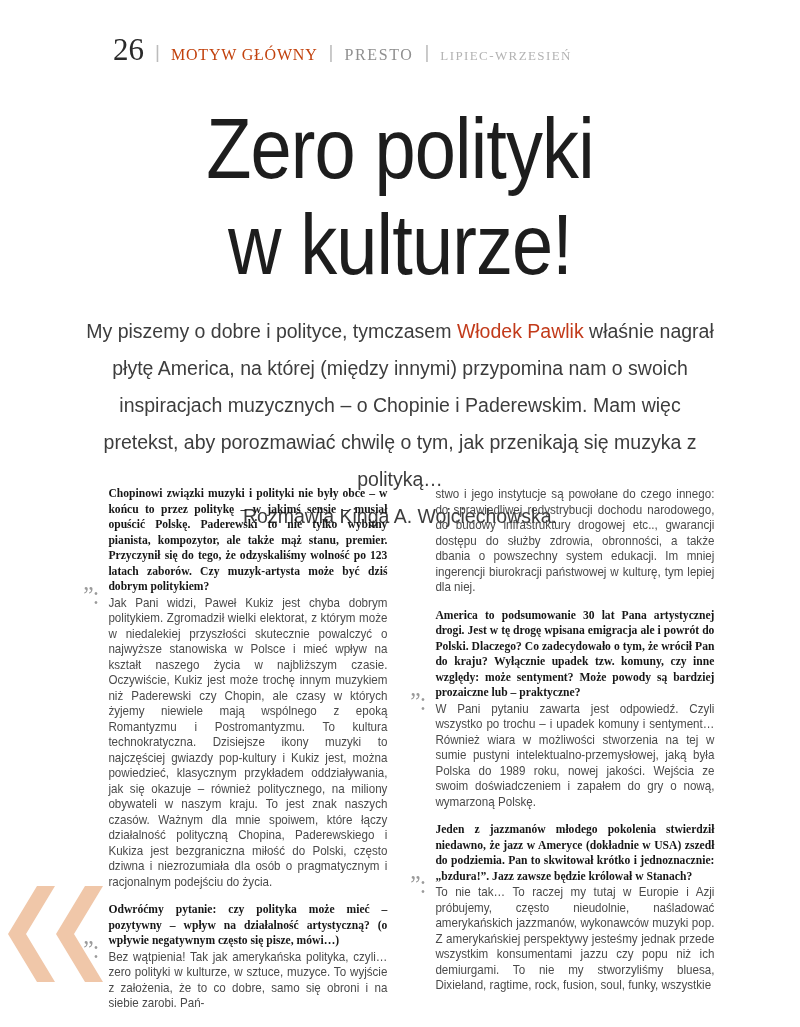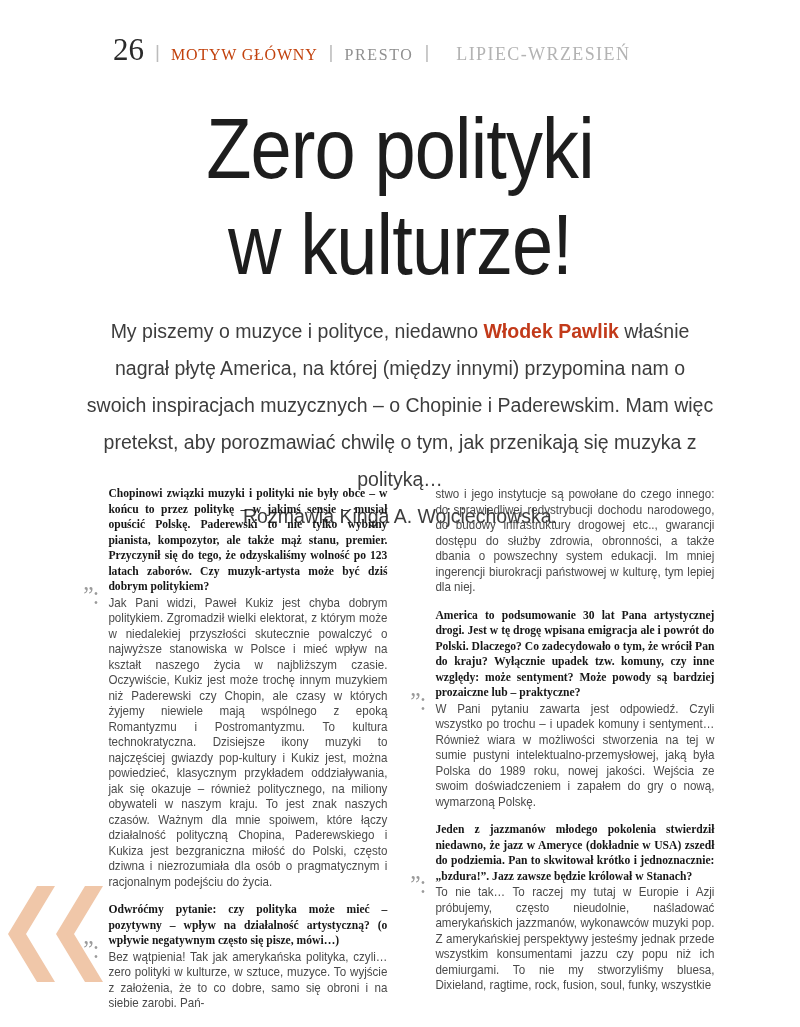--- a/index.html
+++ b/index.html
@@ -11,38 +11,38 @@
   
   .header {
     position:absolute; top:34px; left:113px;
     display:flex; align-items:baseline; gap:11px;
     white-space:nowrap;
   }
   .page-number { font-family:"Liberation Serif", serif; font-size:31px; color:#2a2a2a; line-height:1; }
   .hdr-sep { color:#bcbcbc; font-size:19px; font-weight:300; position:relative; top:-2px; }
   .hdr-section { font-family:"Liberation Serif", serif; font-size:16px; letter-spacing:0.8px; color:#c2410c; }
   .hdr-magazine { font-family:Liberation Serif, serif; font-size:16px; letter-spacing:1.6px; color:#8f8f8f; }
-  .hdr-issue { font-family:"Liberation Serif", serif; font-size:18px; letter-spacing:1.4px; color:#b3b3b3;margin-left:16px; }
+  .hdr-issue { font-family:"Liberation Serif", serif; font-size:13px; letter-spacing:1.4px; color:#b3b3b3; }
 
   
   .title {
     position:absolute; top:100px; left:0; width:800px; margin:0;
     text-align:center; font-weight:200; color:#1d1d1d;
     font-size:86px; line-height:96px; letter-spacing:-1px;
     transform:scaleX(0.86); transform-origin:400px 0;
   }
   .title-line { display:block; }
 
   
   .lead {
     position:absolute; top:313px; left:85px; width:630px; margin:0;
     text-align:center; font-size:19.5px; line-height:37px;
     font-weight:300; color:#3d3d3d;
   }
-  .lead .highlight { color:#c23a1a; font-weight:bold;text-align:right; }
+  .lead .highlight { color:#c23a1a; font-weight:normal;text-align:right; }
   .lead .byline { display:block; }
 
   
   .column { position:absolute; top:486px; width:336px; transform:scaleX(0.9); transform-origin:0 0; }
   .column-left  { left:85px; }
   .column-right { left:412px; }
 
   .block {
     position:relative; margin:0; padding-left:26px;
     text-align:justify; font-size:12.9px; line-height:15.5px;
@@ -76,21 +76,21 @@
     <span class="hdr-sep">|</span>
     <span class="hdr-issue">LIPIEC-WRZESIEŃ</span>
   </header>
 
   <h1 class="title">
     <span class="title-line">Zero polityki</span>
     <span class="title-line">w kulturze!</span>
   </h1>
 
   <p class="lead">
-    <span>My piszemy o muzyce i polityce, niedawno </span>
+    <span>My piszemy o dobre i polityce, tymczasem </span>
     <span class="highlight">Włodek Pawlik</span>
     <span> właśnie nagrał płytę America, na której (między innymi) przypomina nam o swoich inspiracjach muzycznych – o Chopinie i Paderewskim. Mam więc pretekst, aby porozmawiać chwilę o tym, jak przenikają się muzyka z polityką…</span>
     <span class="byline">Rozmawia Kinga A. Wojciechowska.</span>
   </p>
 
   <section class="column column-left">
     <p class="block question">Chopinowi związki muzyki i polityki nie były obce – w końcu to przez politykę – w jakimś sensie – musiał opuścić Polskę. Paderewski to nie tylko wybitny pianista, kompozytor, ale także mąż stanu, premier. Przyczynił się do tego, że odzyskaliśmy wolność po 123 latach zaborów. Czy muzyk-artysta może być dziś dobrym politykiem?</p>
     <p class="block answer">
       <span class="quote-glyph">”:</span>
       <span>Jak Pani widzi, Paweł Kukiz jest chyba dobrym politykiem. Zgromadził wielki elektorat, z którym może w niedalekiej przyszłości skutecznie powalczyć o najwyższe stanowiska w Polsce i mieć wpływ na kształt naszego życia w najbliższym czasie. Oczywiście, Kukiz jest może trochę innym muzykiem niż Paderewski czy Chopin, ale czasy w których żyjemy niewiele mają wspólnego z epoką Romantyzmu i Postromantyzmu. To kultura technokratyczna. Dzisiejsze ikony muzyki to najczęściej gwiazdy pop-kultury i Kukiz jest, można powiedzieć, klasycznym przykładem oddziaływania, jak się okazuje – również politycznego, na miliony obywateli w naszym kraju. To jest znak naszych czasów. Ważnym dla mnie spoiwem, które łączy działalność polityczną Chopina, Paderewskiego i Kukiza jest bezgraniczna miłość do Polski, często dziwna i niezrozumiała dla osób o pragmatycznym i racjonalnym podejściu do życia.</span>

